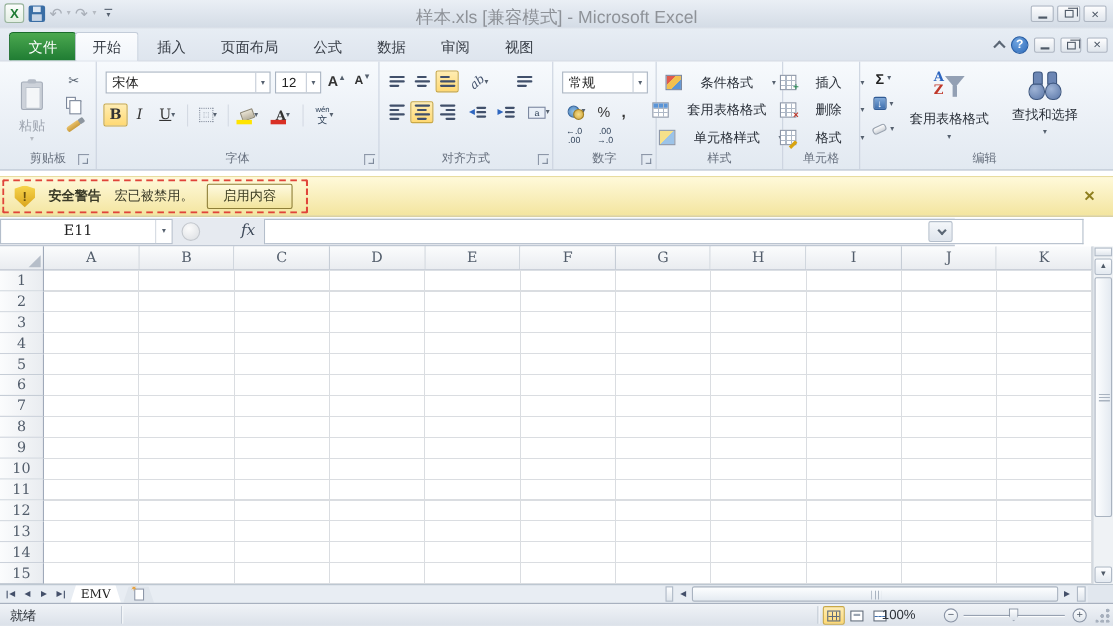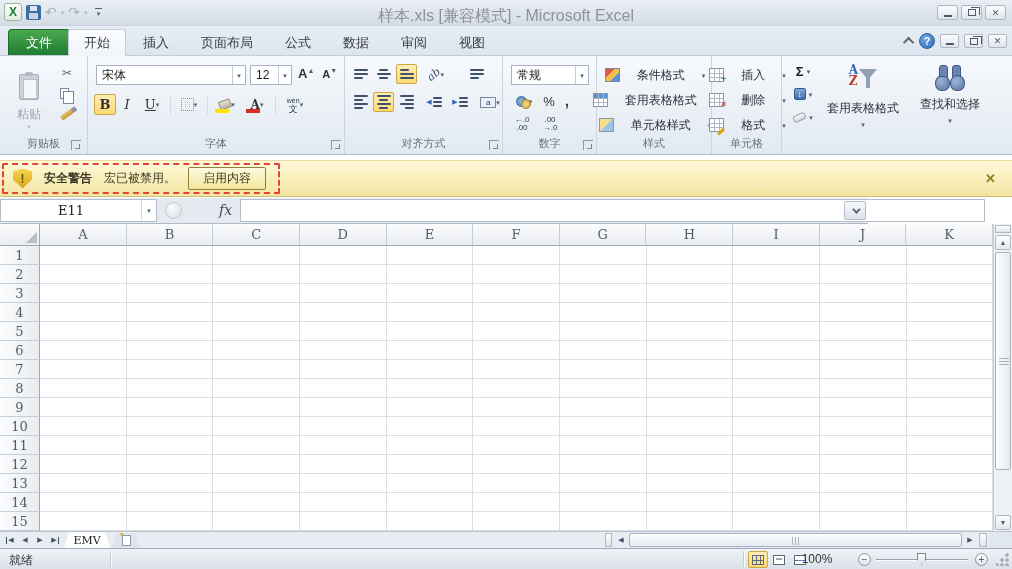--- a/index.html
+++ b/index.html
@@ -573,20 +573,21 @@
         <span class="dd">▾</span>
       </div>
       <div class="bigbtn btn" style="left:126px;width:84px;">
         <span class="binocs">
             <b></b>
             <b></b>
           </span>
         <span class="lbl">查找和选择</span>
         <span class="dd">▾</span>
       </div>
+      <div class="glabel">编辑</div>
     </div>
   </div>
 
   <div id="secbar" class="abs flex" style="padding-left:13px;gap:12px;">
     <span class="shield-shape">!</span>
     <span style="font-weight:bold;color:#3A3A28;">安全警告</span>
     <span style="color:#3A3A28;">宏已被禁用。</span>
     <div id="enable-btn">启用内容</div>
     <span id="sec-close">✕</span>
     <div id="sec-annotation" class="abs"></div>

